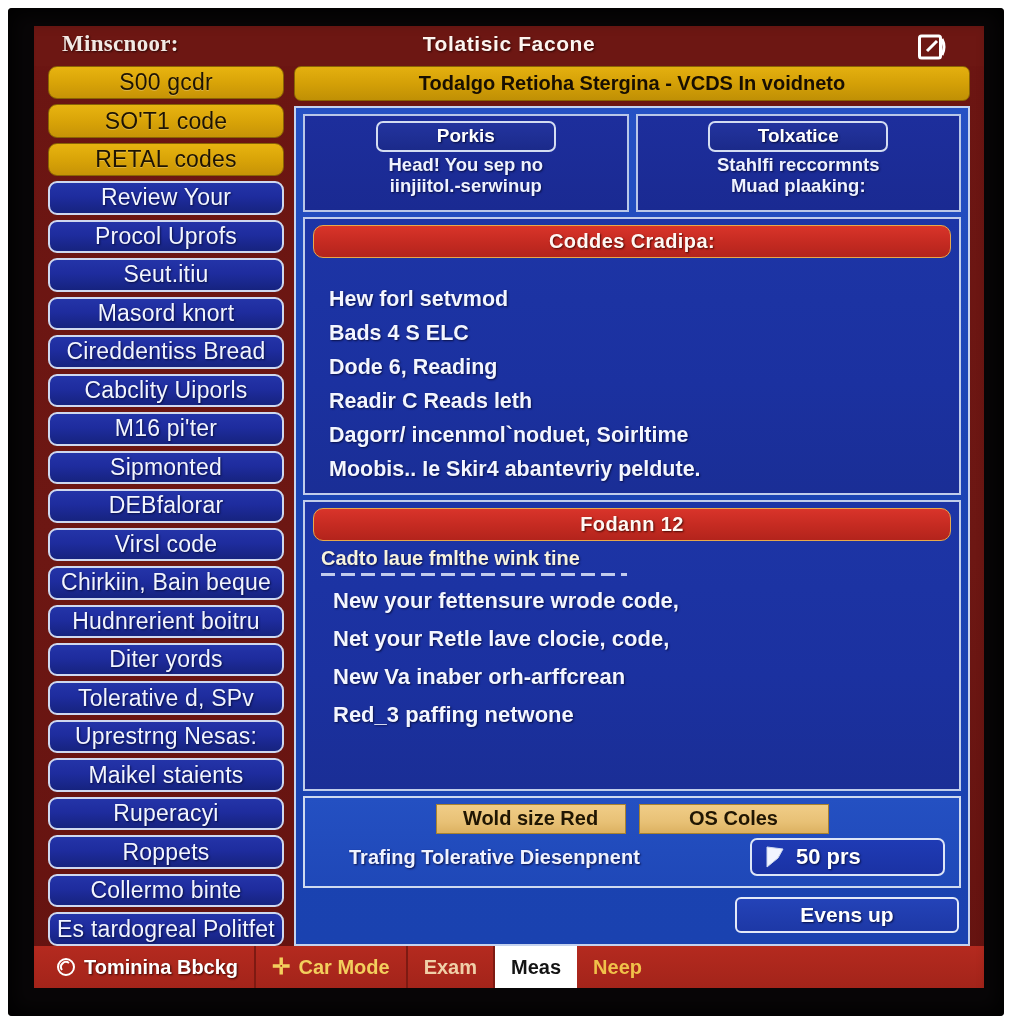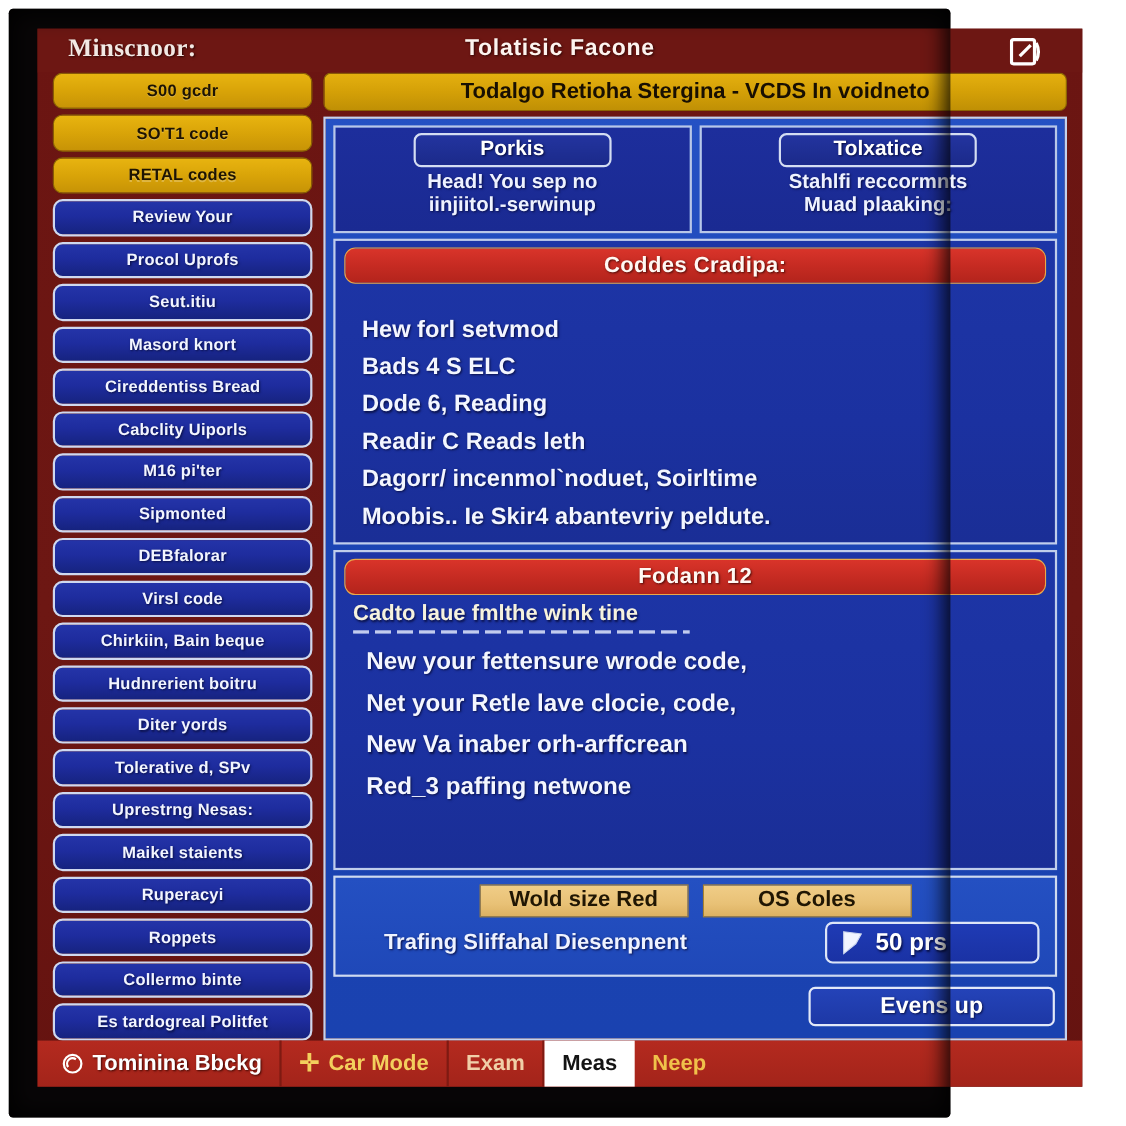--- a/index.html
+++ b/index.html
@@ -9,21 +9,21 @@
     height: 1024px;
     overflow: hidden;
     background: #ffffff;
     font-family: "Liberation Sans", sans-serif;
   }
 
   
   #bezel {
     position: absolute;
     left: 8px; top: 8px;
-    width: 856px; height: 1008px;
+    width: 996px; height: 1008px;
     background: #080607;
     border-radius: 4px;
     padding: 0;
   }
   #bezel::after{
     content:"";
     position:absolute; inset:0;
     box-shadow: inset 0 0 18px 6px rgba(0,0,0,.85);
     pointer-events:none;
     border-radius:4px;
@@ -84,22 +84,22 @@
     display: flex;
     flex-direction: column;
     gap: 5px;
   }
   .side-btn {
     height: 35px;
     border-radius: 9px;
     display: flex;
     align-items: center;
     justify-content: center;
-    font-size: 15px;
-    font-weight: 700;
+    font-size: 23px;
+    font-weight: 400;
     letter-spacing: .2px;
     white-space: nowrap;
     overflow: hidden;
   }
   .side-btn.gold {
     background: linear-gradient(180deg,#e8b410 0%,#d9a408 50%,#c79306 100%);
     border: 1px solid #8a6404;
     color: #1e1403;
     text-shadow: 0 1px 0 rgba(255,255,255,.25);
   }
@@ -448,21 +448,21 @@
                 <div class="pline">Red_3 paffing netwone</div>
               </div>
           </div>
 
           <div class="actionbox">
             <div class="gold-row">
               <div class="gold-btn">Wold size Red</div>
               <div class="gold-btn">OS Coles</div>
             </div>
             <div class="status-row">
-              <div class="status-text">Trafing Sliffahal Diesenpnent</div>
+              <div class="status-text">Trafing Tolerative Diesenpnent</div>
               <div class="pill">
                 <span class="flag">
                   <svg viewBox="0 0 22 24" width="22" height="24">
                     <path d="M3 2 L19 4 L14 13 L3 22 Z" fill="#f2f5ff" stroke="#cdd7ee" stroke-width="1"></path>
                   </svg>
                 </span>
                 <span class="pval">50  prs</span>
               </div>
             </div>
           </div>

